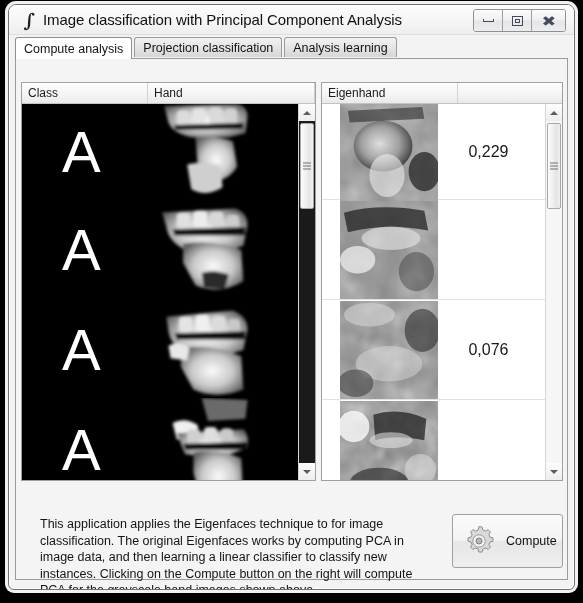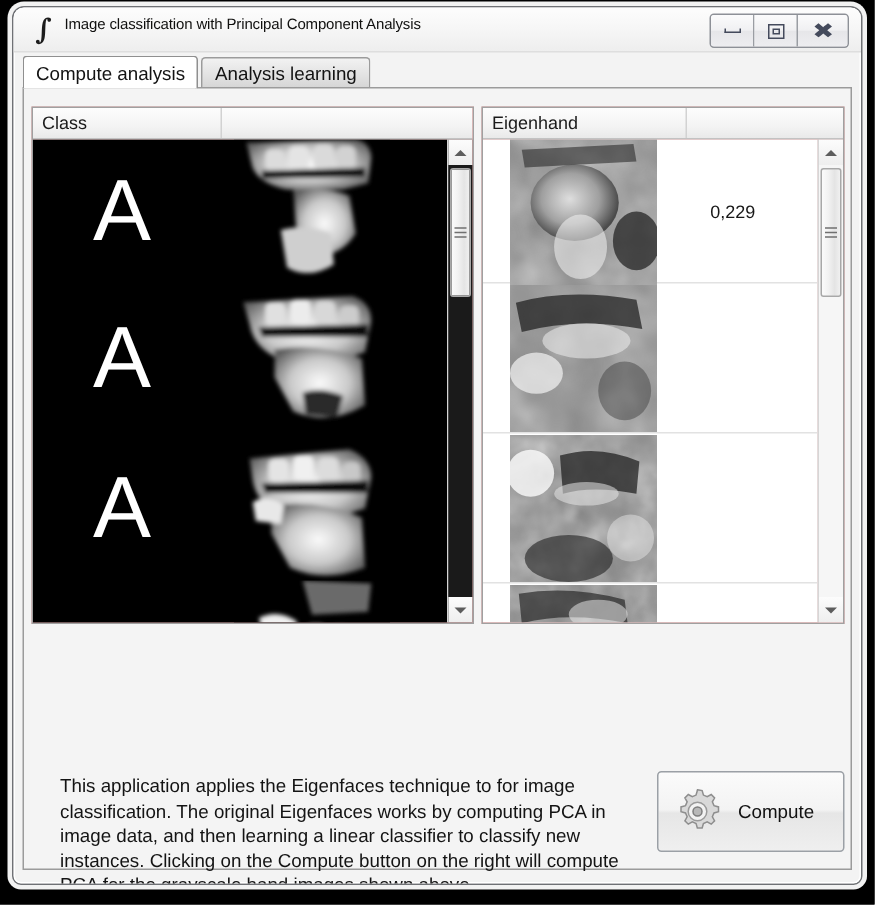--- a/index.html
+++ b/index.html
@@ -56,21 +56,21 @@
     font-style: italic;
     color: #1c1c1c;
     line-height: 22px;
     text-align: center;
     font-weight: bold;
   }
   #window-title {
     position: absolute;
     left: 34px;
     top: 6px;
-    font-size: 10px;
+    font-size: 15px;
     color: #10100f;
     white-space: nowrap;
     letter-spacing: -0.1px;
   }
   #winbtns {
     position: absolute;
     right: 8px;
     top: 4px;
     display: flex;
     height: 21px;
@@ -117,21 +117,21 @@
     transform: scaleX(1.25);
   }
 
   
   #tabstrip {
     position: absolute;
     left: 6px;
     top: 32px;
     height: 22px;
     display: flex;
-    align-items: center;
+    align-items: flex-start;
   }
   .tab {
     height: 20px;
     line-height: 20px;
     padding: 0 8px;
     font-size: 12.5px;
     color: #131313;
     border: 1px solid #9b9b9b;
     border-bottom: none;
     border-radius: 3px 3px 0 0;
@@ -157,23 +157,23 @@
     width: 553px;
     height: 522px;
     background: #f4f4f4;
     border: 1px solid #9b9b9b;
     box-sizing: border-box;
   }
 
   
   .grid-panel {
     position: absolute;
-    top: 12px;
-    height: 345px;
-    background: #fca5a5;
+    top: 23px;
+    height: 399px;
+    background: #eab308;
     border: 1px solid #a0a0a0;
     box-sizing: border-box;
     overflow: hidden;
   }
   #left-panel  { left: 5px;   width: 295px; }
   #right-panel { left: 305px; width: 242px; }
 
   .hdr-row {
     position: absolute;
     left: 0; top: 0;
@@ -248,21 +248,21 @@
   }
   .eigen-img {
     margin-left: 18px;
     width: 98px;
     height: 98px;
     flex: 0 0 auto;
   }
   .eigen-val {
     flex: 1 1 auto;
     text-align: center;
-    font-size: 12px;
+    font-size: 16px;
     color: #181818;
     padding-right: 6px;
   }
 
   
   .vscroll {
     position: absolute;
     right: 0; top: 21px;
     width: 17px;
     bottom: 0;
@@ -336,21 +336,21 @@
     top: 4px;
     width: 385px;
     font-size: 12.5px;
     line-height: 16.5px;
     color: #141414;
   }
   #compute-button {
     position: absolute;
     right: 1px;
     top: 2px;
-    width: 125px;
+    width: 111px;
     height: 54px;
     background: linear-gradient(to bottom, #fbfbfb 0%, #f3f3f3 48%, #e6e6e6 52%, #efefef 100%);
     border: 1px solid #9ba0a6;
     border-radius: 3px;
     box-sizing: border-box;
     display: flex;
     align-items: center;
     cursor: pointer;
   }
   #compute-button .gear {
@@ -380,28 +380,30 @@
         <span class="gl-max"></span>
       </div>
       <div class="winbtn">
         <span class="gl-close">✖</span>
       </div>
     </div>
   </div>
 
   <div id="tabstrip">
     <div class="tab active">Compute analysis</div>
+    <div class="tab">Projection classification</div>
     <div class="tab">Analysis learning</div>
   </div>
 
   <div id="content">
 
     <div id="left-panel" class="grid-panel">
       <div class="hdr-row">
         <div class="hdr-cell" style="width:126px;">Class</div>
+        <div class="hdr-cell" style="flex:1;">Hand</div>
       </div>
 
       <div id="left-body">
 
         <div class="hand-row" style="height:96px;">
           <div class="class-letter">A</div>
           <svg class="hand-img" viewBox="0 0 100 100">
             <defs>
               <radialGradient id="hg1" cx="50%" cy="50%" r="60%">
                 <stop offset="0%" stop-color="#fafafa"></stop>
@@ -565,20 +567,31 @@
           <svg class="eigen-img" viewBox="0 0 100 100">
             <rect width="100" height="100" fill="#8a8a8a"></rect>
             <rect width="100" height="100" filter="url(#eb2)" opacity="0.85"></rect>
             <path d="M4 12 Q40 2 86 10 L90 30 Q46 22 8 32 Z" fill="#1f1f1f" opacity="0.72"></path>
             <ellipse cx="52" cy="38" rx="30" ry="12" fill="#e8e8e8" opacity="0.6"></ellipse>
             <ellipse cx="18" cy="60" rx="18" ry="14" fill="#f4f4f4" opacity="0.7"></ellipse>
             <ellipse cx="78" cy="72" rx="18" ry="20" fill="#3a3a3a" opacity="0.45"></ellipse>
           </svg>
         </div>
 
+        <div class="eigen-row">
+          <svg class="eigen-img" viewBox="0 0 100 100">
+            <rect width="100" height="100" fill="#8f8f8f"></rect>
+            <rect width="100" height="100" filter="url(#eb3)" opacity="0.85"></rect>
+            <ellipse cx="30" cy="14" rx="26" ry="12" fill="#d8d8d8" opacity="0.55"></ellipse>
+            <ellipse cx="84" cy="30" rx="18" ry="22" fill="#242424" opacity="0.55"></ellipse>
+            <ellipse cx="50" cy="64" rx="34" ry="18" fill="#e0e0e0" opacity="0.45"></ellipse>
+            <ellipse cx="16" cy="84" rx="18" ry="14" fill="#2c2c2c" opacity="0.5"></ellipse>
+          </svg>
+          <div class="eigen-val">0,076</div>
+        </div>
 
         <div class="eigen-row">
           <svg class="eigen-img" viewBox="0 0 100 100">
             <rect width="100" height="100" fill="#8d8d8d"></rect>
             <rect width="100" height="100" filter="url(#eb4)" opacity="0.85"></rect>
             <ellipse cx="14" cy="26" rx="16" ry="16" fill="#fbfbfb" opacity="0.8"></ellipse>
             <path d="M34 14 Q60 6 88 18 L86 40 Q56 34 36 40 Z" fill="#1a1a1a" opacity="0.7"></path>
             <ellipse cx="52" cy="40" rx="22" ry="8" fill="#e6e6e6" opacity="0.55"></ellipse>
             <ellipse cx="40" cy="84" rx="30" ry="16" fill="#202020" opacity="0.6"></ellipse>
             <ellipse cx="82" cy="70" rx="16" ry="16" fill="#ececec" opacity="0.45"></ellipse>

